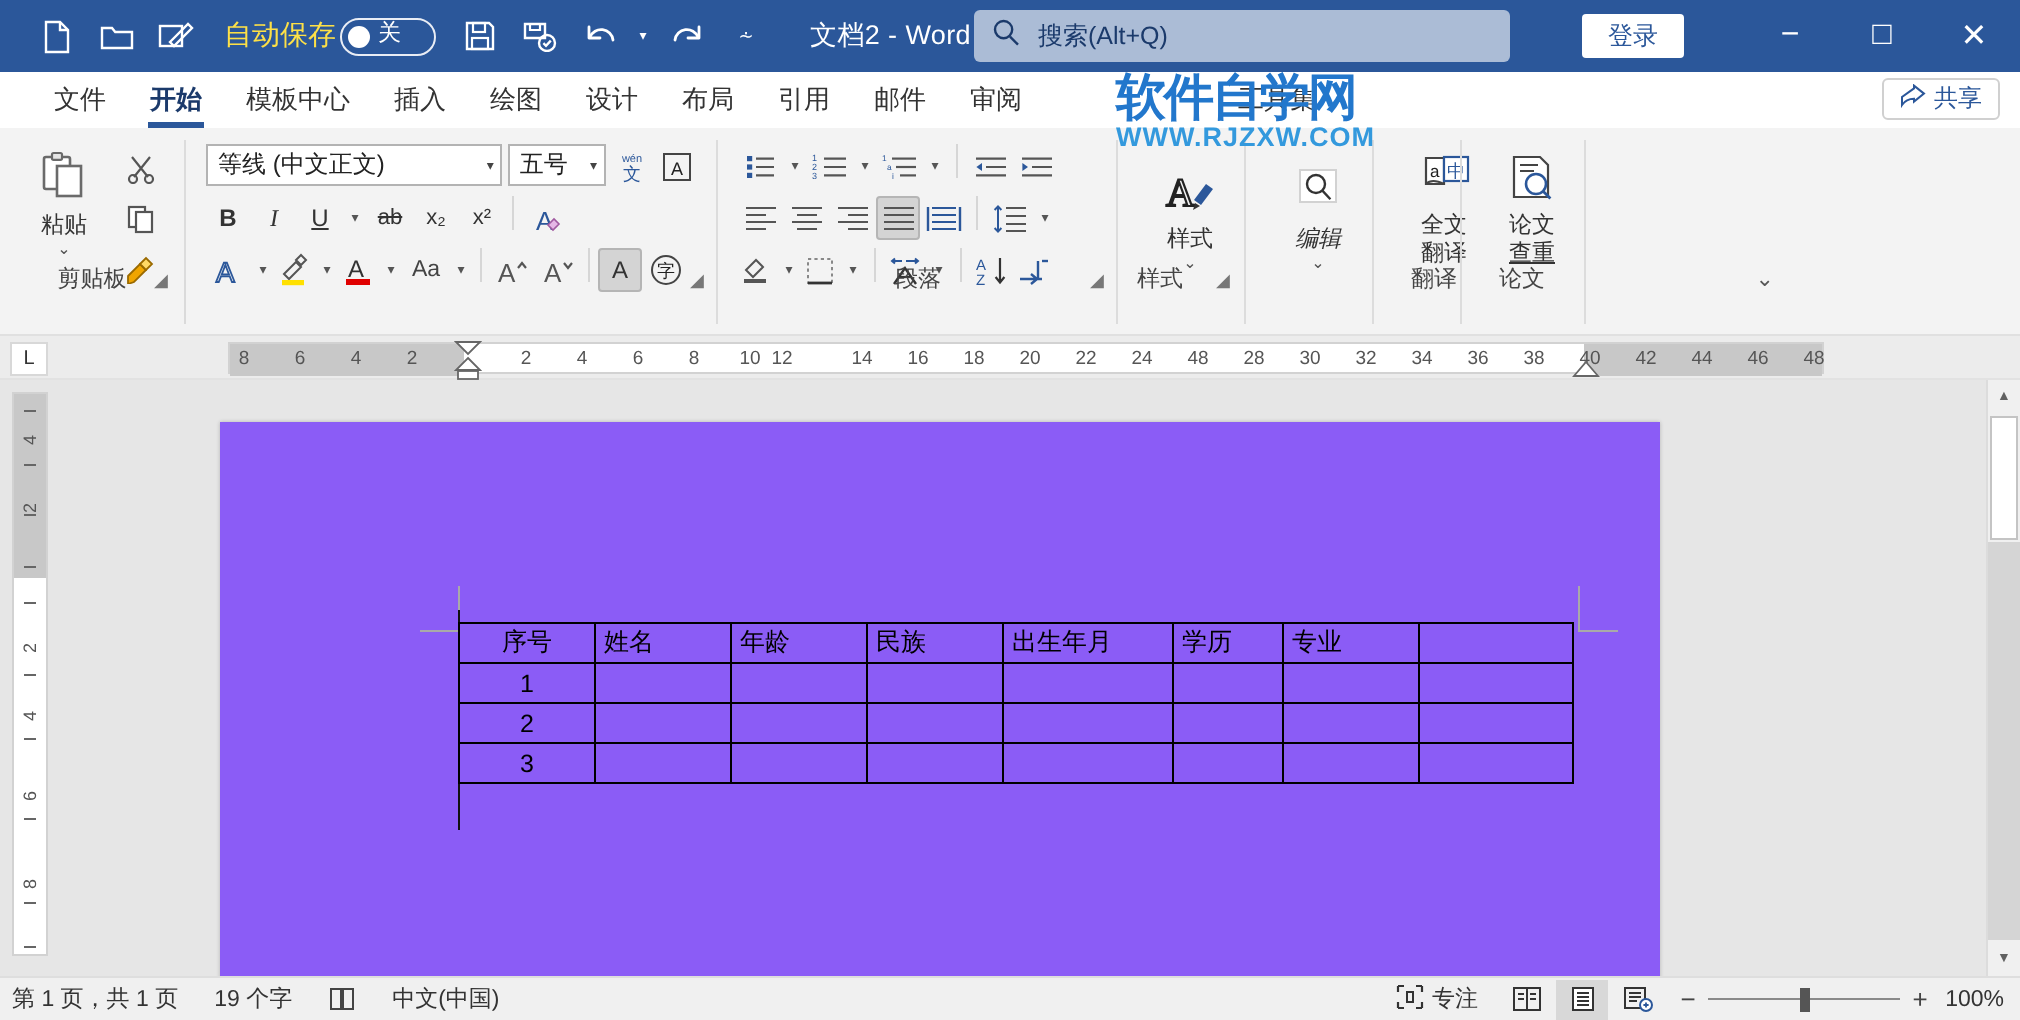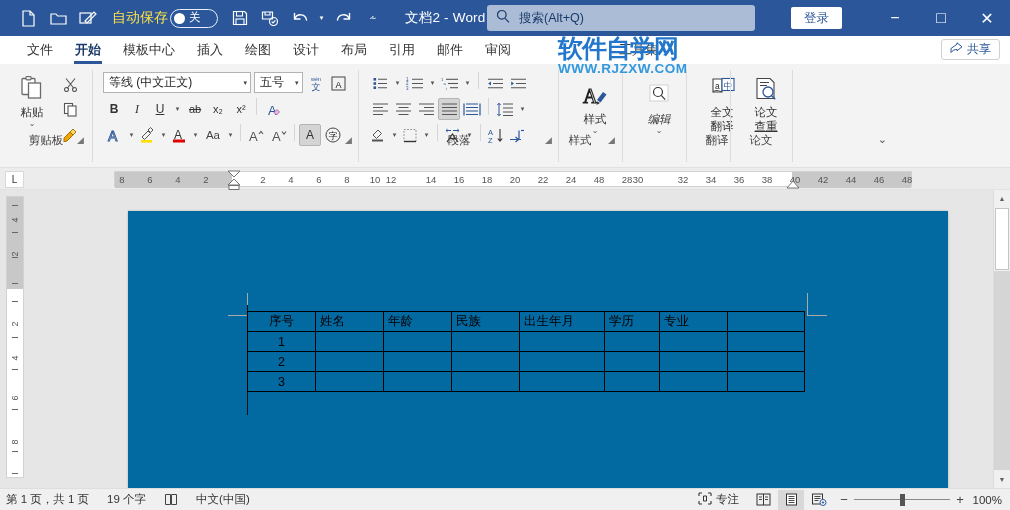--- a/index.html
+++ b/index.html
@@ -152,22 +152,22 @@
     position: absolute; left: 0; width: 16px; text-align: center; font-size: 9px; color: #555;
     transform: rotate(-90deg);
   }
 
   
   .docarea {
     position: absolute; top: 190px; left: 0; width: 1010px; height: 298px;
     background: #e6e6e6; overflow: hidden;
   }
   .page {
-    position: absolute; left: 128px; top: 21px; width: 820px; height: 290px;
-    background: #0369a1; box-shadow: 0 0 2px rgba(0,0,0,.22);
+    position: absolute; left: 110px; top: 21px; width: 720px; height: 290px;
+    background: #8b5cf6; box-shadow: 0 0 2px rgba(0,0,0,.22);
   }
   .mark { position: absolute; background: #a9a9a9; }
   .tbl {
     position: absolute; left: 119px; top: 100px; border-collapse: collapse;
     font-size: 12.5px; color: #000;
   }
   .tbl td { border: 1px solid #000; height: 20px; padding: 0 4px; }
   .tbl td.c { text-align: center; }
   .tcursor { position: absolute; left: 119px; top: 95px; width: 1px; height: 108px; background: #111; }
 
@@ -651,21 +651,21 @@
       <div class="rnum" style="left:260px">10</div>
       <div class="rnum" style="left:276px">12</div>
       <div class="rnum" style="left:316px">14</div>
       <div class="rnum" style="left:344px">16</div>
       <div class="rnum" style="left:372px">18</div>
       <div class="rnum" style="left:400px">20</div>
       <div class="rnum" style="left:428px">22</div>
       <div class="rnum" style="left:456px">24</div>
       <div class="rnum" style="left:484px">48</div>
       <div class="rnum" style="left:512px">28</div>
-      <div class="rnum" style="left:523px">30</div>
+      <div class="rnum" style="left:540px">30</div>
       <div class="rnum" style="left:568px">32</div>
       <div class="rnum" style="left:596px">34</div>
       <div class="rnum" style="left:624px">36</div>
       <div class="rnum" style="left:652px">38</div>
       <div class="rnum" style="left:680px">40</div>
       <div class="rnum" style="left:708px">42</div>
       <div class="rnum" style="left:736px">44</div>
       <div class="rnum" style="left:764px">46</div>
       <div class="rnum" style="left:792px">48</div>
     </div>

